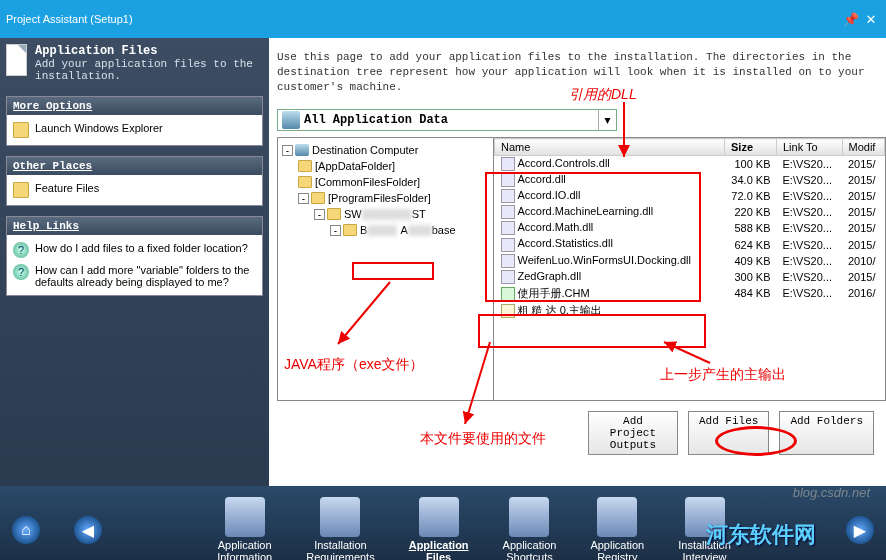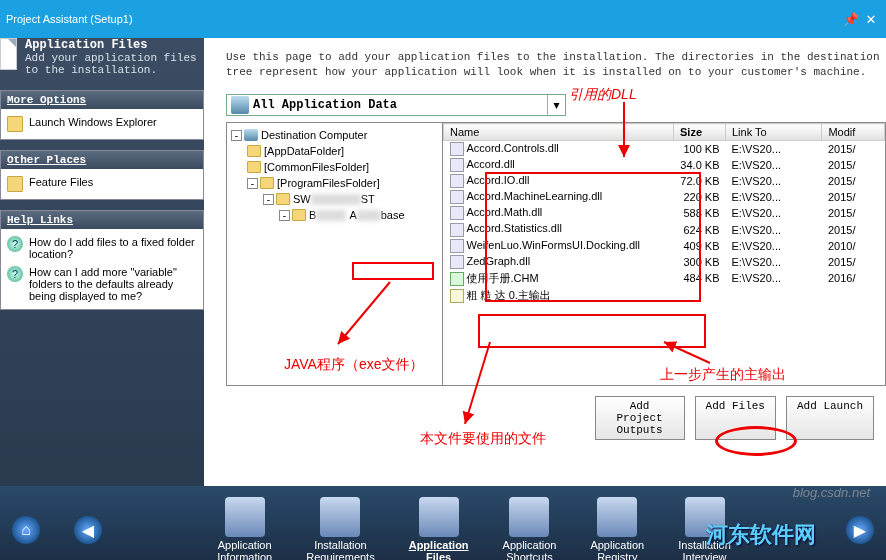--- a/index.html
+++ b/index.html
@@ -1,32 +1,32 @@
 <!DOCTYPE html>
 <html><head>
 <meta charset="utf-8">
 <style>
 * { margin: 0; padding: 0; box-sizing: border-box; font-family: "Microsoft YaHei", Arial, sans-serif; }
 body { width: 886px; height: 560px; background: #fff; overflow: hidden; position: relative; font-size: 12px; }
 .titlebar { background: #1ba1e2; height: 38px; display: flex; align-items: center; color: #fff; padding: 0 6px; font-size: 11px; }
 .titlebar .title { flex: 1; }
 .titlebar .btn { width: 18px; height: 16px; margin-left: 2px; display: flex; align-items: center; justify-content: center; cursor: pointer; font-size: 13px; }
 .workspace { display: flex; height: 448px; }
-.leftcol { width: 204px; background: linear-gradient(#3c4d63,#2a3a4f); padding: 0; color: #fff; font-size: 11px; }
+.leftcol { width: 269px; background: linear-gradient(#3c4d63,#2a3a4f); padding: 6px; color: #fff; font-size: 11px; }
 .intro { display: flex; gap: 8px; margin-bottom: 14px; }
 .intro .icon { width: 28px; height: 32px; background: #fff; border:1px solid #ccc; position: relative; }
 .intro .icon:before { content:''; position:absolute; top:0; right:0; width:0;height:0;border-left:8px solid transparent;border-top:8px solid #9ab; }
 .intro h3 { font-family: "Courier New", monospace; font-size: 12px; font-weight: bold; color:#fff; }
 .intro p { font-family: "Courier New", monospace; font-size: 11px; color:#d8e0ea; }
 .panel { background:#fff; border:1px solid #889; margin-bottom: 10px; color:#000; }
 .panel h4 { background: linear-gradient(#5a6a7f,#3a4a5f); color:#fff; padding:3px 6px; font-family:"Courier New",monospace; font-size:11px; font-weight:bold; text-decoration:underline; }
 .panel ul { list-style:none; padding:4px; }
 .panel li { display:flex; align-items:flex-start; gap:6px; padding:3px 2px; font-family:"Courier New",monospace; font-size:11px; color:#000; cursor:pointer; }
 .panel li .ico { width:16px; height:16px; flex-shrink:0; }
-.rightcol { flex:1; background:#fff; position:relative; padding:12px 0 0 22px; }
+.rightcol { flex:1; background:#fff; position:relative; padding:12px 0 0 8px; }
 .helptext { font-family:"Courier New",monospace; font-size:11px; color:#333; line-height:15px; margin-bottom:14px; }
 .dropdown { display:flex; align-items:center; border:1px solid #7a8; background:#fff; width:340px; height:22px; margin-bottom:6px; }
 .dropdown .dd-ico { width:18px; height:18px; margin:0 4px; }
 .dropdown .dd-text { flex:1; font-family:"Courier New",monospace; font-size:12px; font-weight:bold; }
 .dropdown .dd-arrow { width:18px; height:20px; border-left:1px solid #aaa; display:flex;align-items:center;justify-content:center; }
 .panes { display:flex; border:1px solid #888; height:264px; }
 .tree { width:216px; border-right:1px solid #888; overflow:auto; padding:4px; font-family:"Courier New",monospace; font-size:11px; }
 .tree-node { white-space:nowrap; line-height:16px; display:flex; align-items:center; }
 .tree .exp { display:inline-block; width:11px; height:11px; border:1px solid #888; line-height:9px; text-align:center; font-size:10px; margin-right:2px; background:#fff; cursor:pointer; }
 .tree .fico { display:inline-block; width:14px; height:12px; margin-right:3px; }
@@ -234,21 +234,21 @@
                 <td></td>
               </tr>
             </tbody>
         </table>
       </div>
     </div>
 
     <div class="btnrow">
       <div class="ibtn" style="width:90px;">Add Project Outputs</div>
       <div class="ibtn">Add Files</div>
-      <div class="ibtn">Add Launch</div>
+      <div class="ibtn">Add Folders</div>
     </div>
   </div>
 </div>
 
 <div class="bottombar">
   <div class="navbtn">⌂</div>
   <div class="navbtn">◀</div>
   <div id="steps" style="display:flex;gap:34px;flex:1;justify-content:center;">
       <div class="step">
         <div class="sicon"></div>

